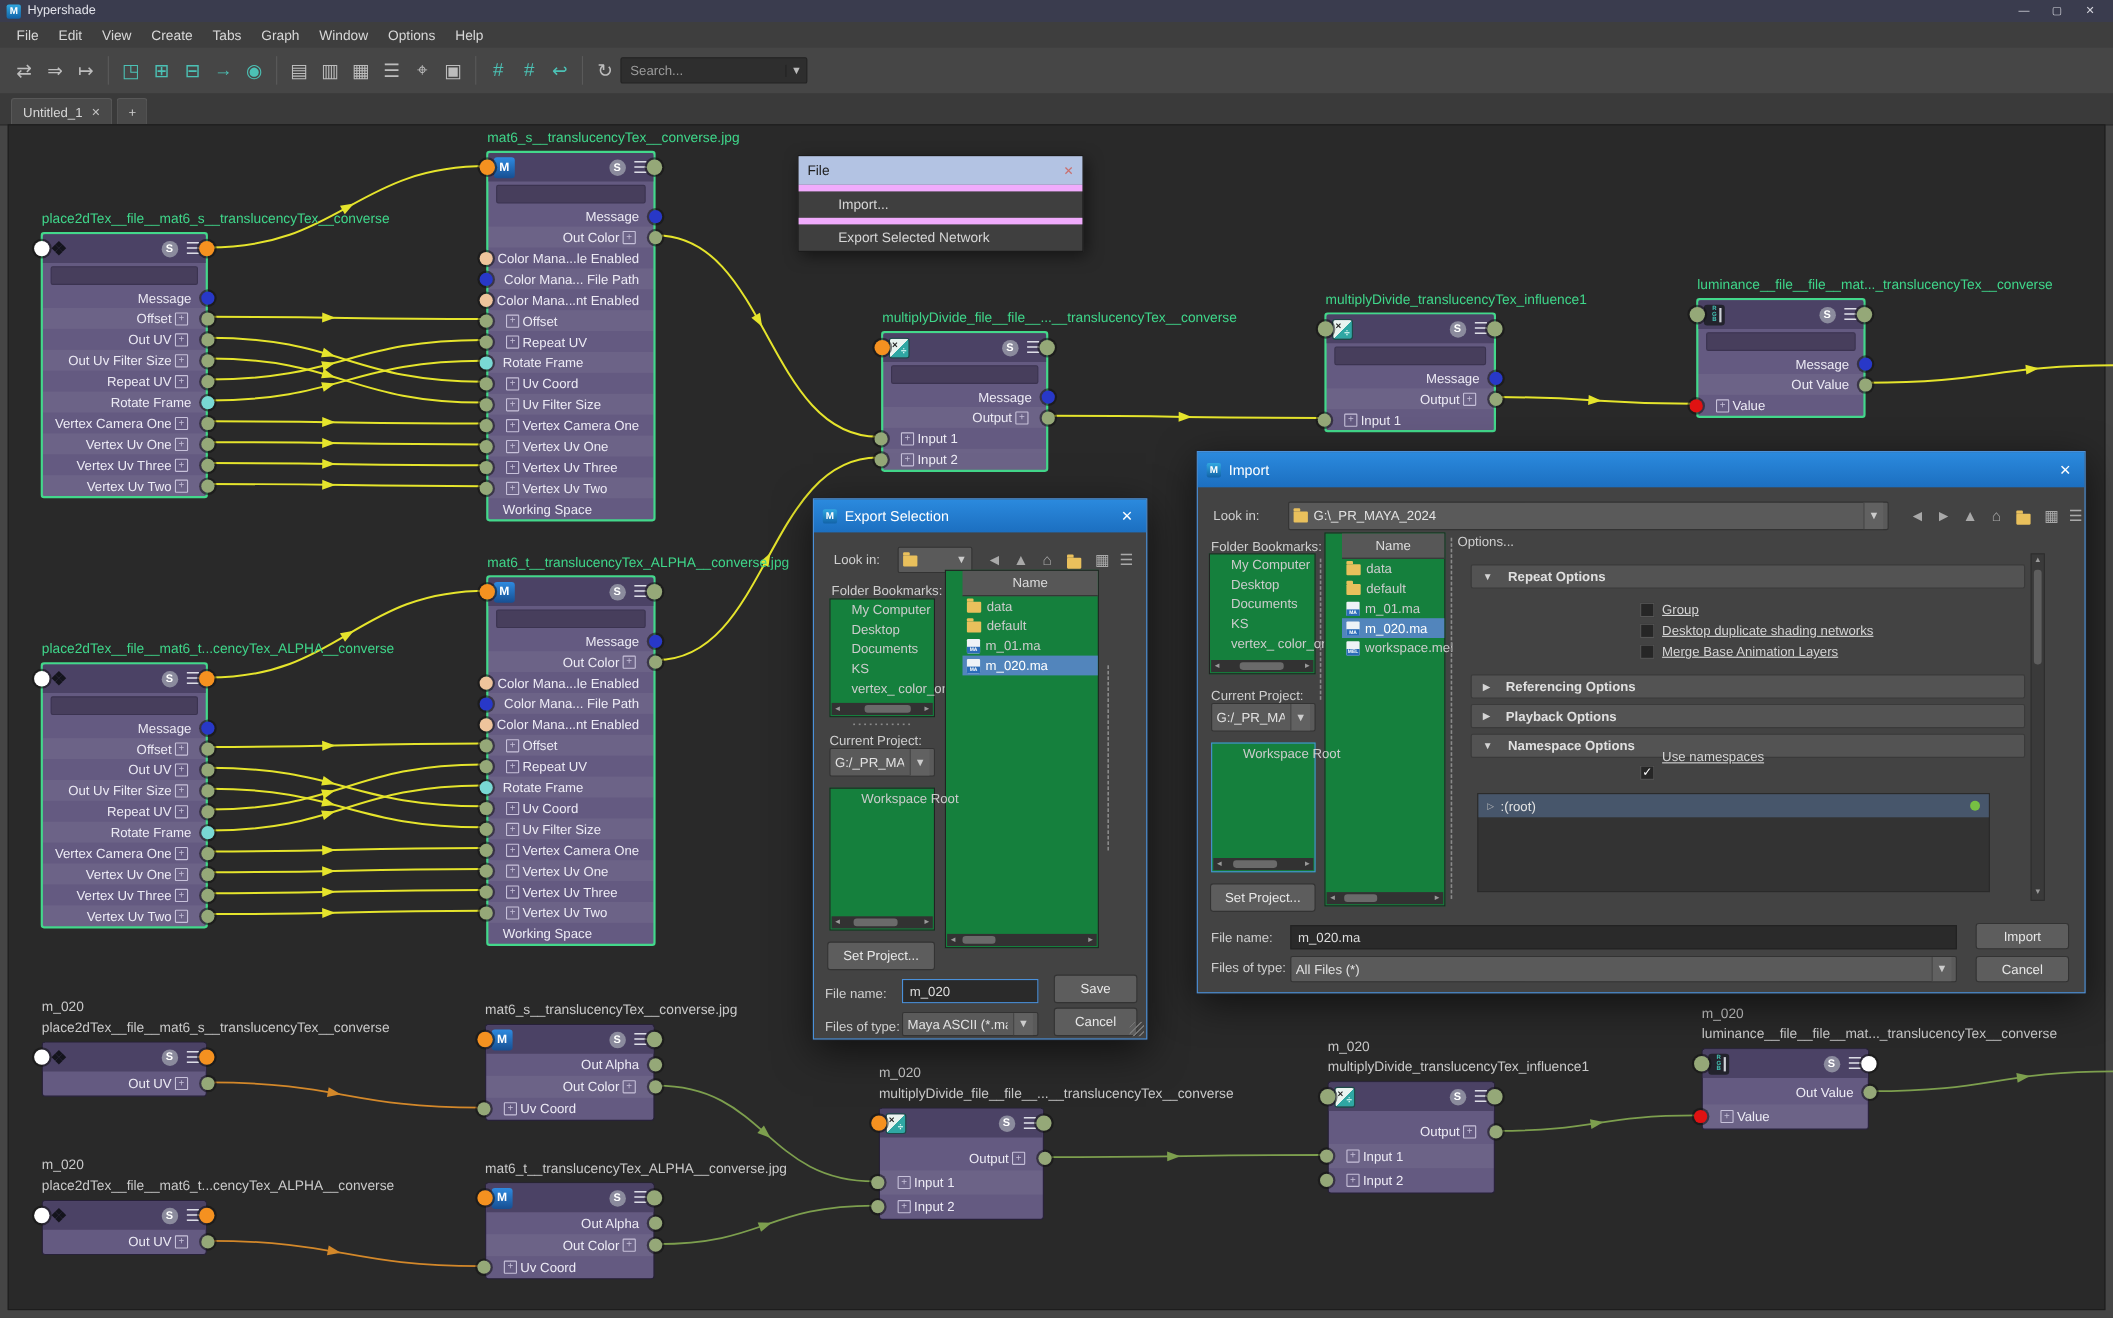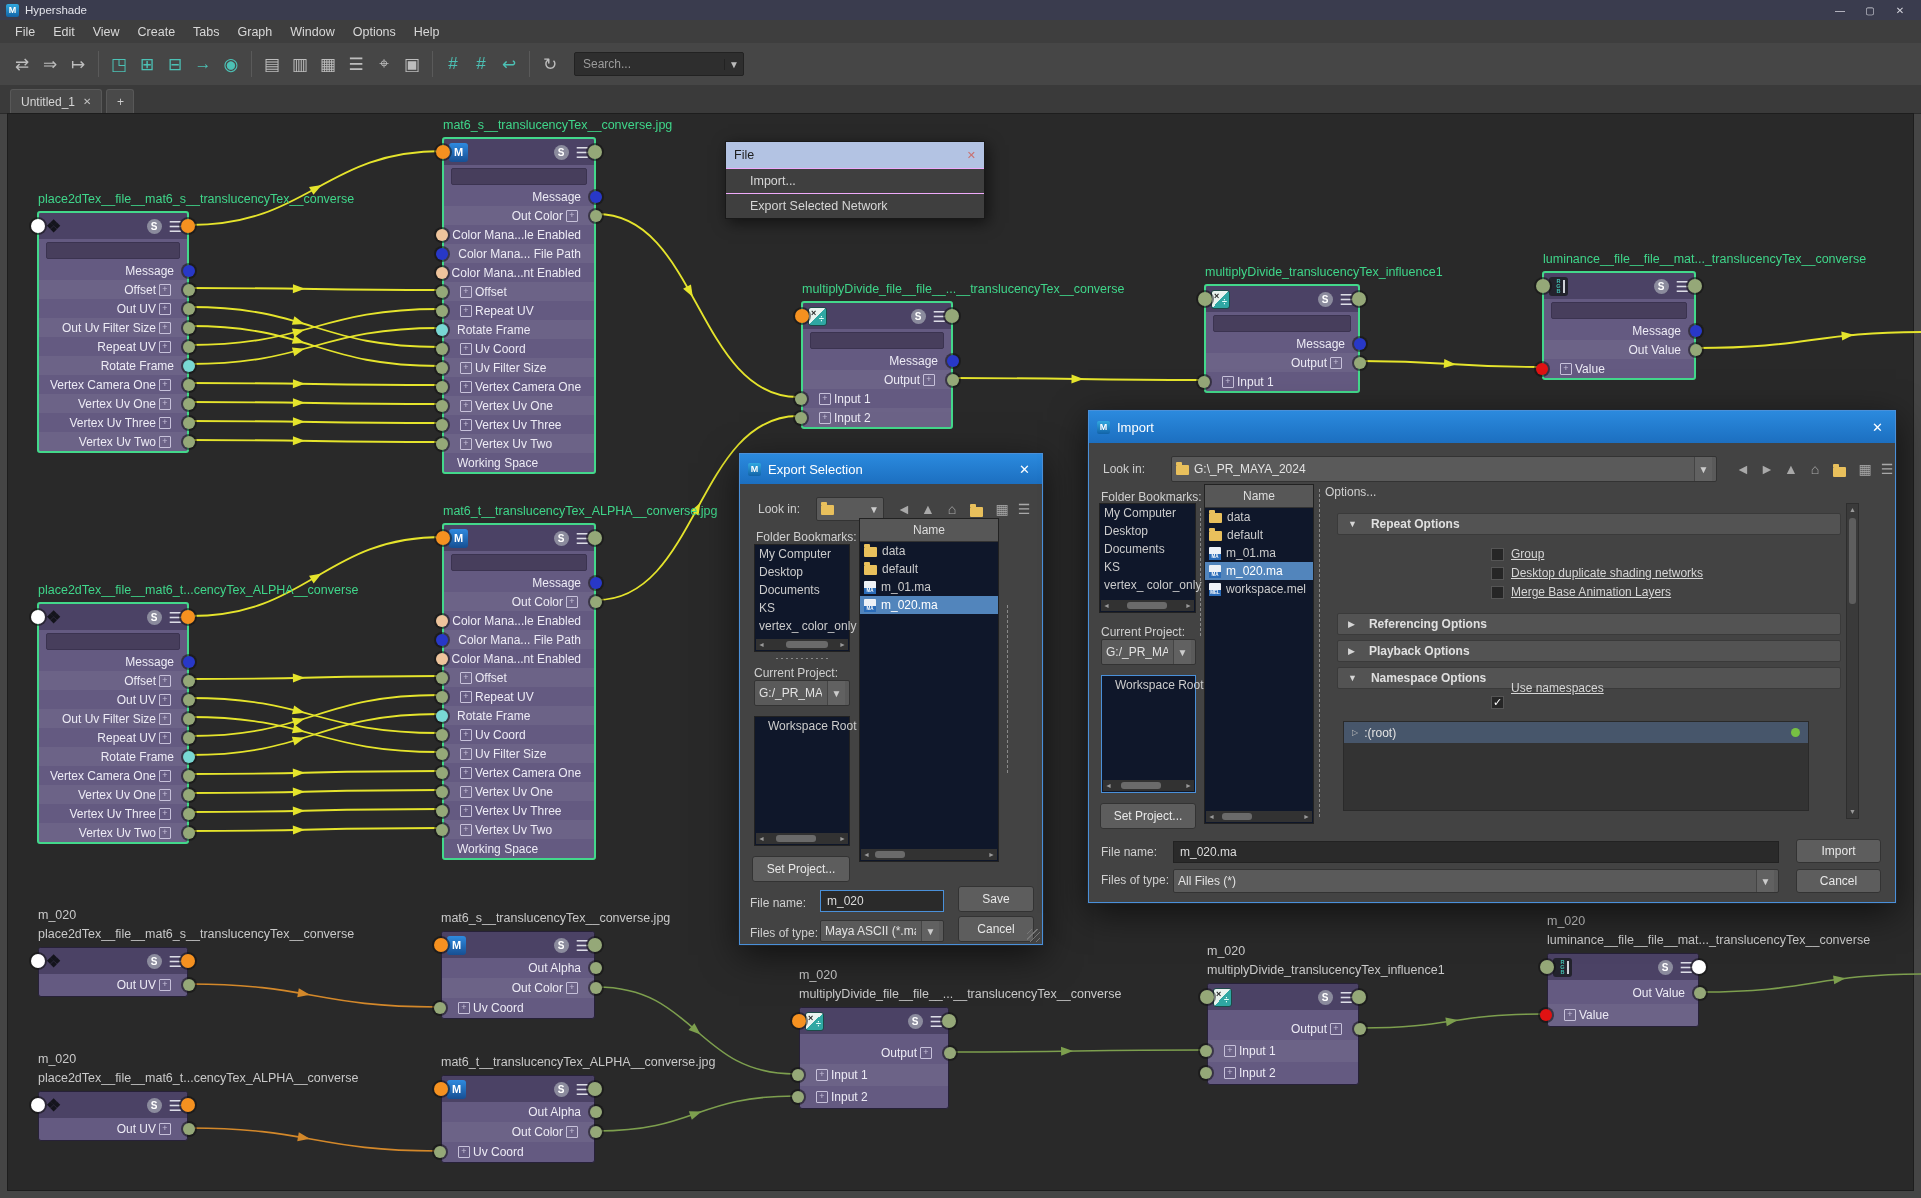--- a/index.html
+++ b/index.html
@@ -10,21 +10,21 @@
   .maya-sq{width:13px;height:13px;border-radius:2px;background:linear-gradient(#31a8e0,#1263a8);color:#fff;font-size:9px;font-weight:bold;display:flex;align-items:center;justify-content:center;flex:none;}
   #titlebar .wt{font-size:11.5px;color:#e2e3ea;}
   #wbtns{margin-left:auto;display:flex;}
   .wbtn{width:30px;height:20px;display:flex;align-items:center;justify-content:center;color:#d3d4dc;font-size:10px;}
   #menubar{position:absolute;left:0;top:20px;right:0;height:23px;background:#3e3e3e;display:flex;align-items:center;padding-left:6px;border-bottom:1px solid #333;}
   .menu-item{padding:0 9px;font-size:12.5px;color:#d8d8d8;height:100%;display:flex;align-items:center;}
   #toolbar{position:absolute;left:0;top:43px;right:0;height:42px;background:#464646;display:flex;align-items:center;padding:0 8px;border-bottom:1px solid #393939;}
   .tbi{width:26px;height:26px;margin:0 1px;display:flex;align-items:center;justify-content:center;font-size:17px;border-radius:3px;}
   .tbi.g{color:#bdbdbd}.tbi.t{color:#4cc1b5}
   .tbsep{width:1px;height:26px;background:#5a5a5a;margin:0 6px;}
-  #searchbox{margin-left:10px;width:168px;height:22px;background:#2e2e2e;border:1px solid #222;display:flex;align-items:center;border-radius:2px;}
+  #searchbox{width:168px;height:22px;background:#2e2e2e;border:1px solid #222;display:flex;align-items:center;border-radius:2px;}
   #searchbox .ph{flex:1;padding-left:8px;font-size:12px;color:#9b9b9b;}
   #searchbox .arr{width:18px;text-align:center;color:#bbb;font-size:10px;border-left:1px solid #222;}
   #tabbar{position:absolute;left:0;top:85px;right:0;height:28px;background:#3a3a3a;display:flex;align-items:flex-end;padding-left:10px;border-bottom:1px solid #2a2a2a;}
   .tab{height:23px;background:#494949;border:1px solid #585858;border-bottom:none;border-radius:3px 3px 0 0;display:flex;align-items:center;padding:0 10px;gap:8px;font-size:12px;color:#d6d6d6;}
   .tab .tx{font-size:10px;color:#c2c2c2;}
   .tab.add{width:26px;justify-content:center;margin-left:4px;padding:0;color:#cfcfcf;}
   #canvas{position:absolute;left:7px;right:7px;top:113px;bottom:7px;background:#292929;border:1px solid #1d1d1d;}
   #wire-svg{position:absolute;left:0;top:0;width:1921px;height:1198px;z-index:1;pointer-events:none;}
   
   .node-label{position:absolute;font-size:12.5px;line-height:19px;white-space:nowrap;z-index:2;}
@@ -51,29 +51,29 @@
   .ni-multdiv i{position:absolute;font-style:normal;font-size:9px;line-height:9px;}
   .ni-multdiv .x{left:2px;top:1px;color:#222;}
   .ni-multdiv .d{right:2px;bottom:1px;color:#e8fffb;}
   .ni-lum{background:#23232d;flex-direction:column;line-height:5px;position:relative;}
   .ni-lum i{font-style:normal;font-size:5.5px;color:#43c0b2;font-weight:bold;}
   .ni-lum:after{content:"";position:absolute;right:3px;top:3px;bottom:3px;width:2px;background:#cfd2d8;}
   
   .popup{position:absolute;z-index:10;background:#3f3f3f;border:1px solid #191919;box-shadow:3px 4px 14px rgba(0,0,0,.55);}
   .popup-hdr{height:26px;background:#b3c3e3;color:#1e1e1e;font-size:12.5px;display:flex;align-items:center;padding:0 8px;}
   .popup-hdr .px{margin-left:auto;color:#c9706f;font-size:11px;}
-  .popup-item{height:24px;display:flex;align-items:center;padding-left:24px;font-size:12.5px;color:#d6d6d6;border-top:1px solid #f0abfc;}
+  .popup-item{height:24px;display:flex;align-items:center;padding-left:36px;font-size:12.5px;color:#d6d6d6;border-top:6px solid #f0abfc;}
   
   .dlg{position:absolute;background:#434343;border:1px solid #4a90d9;box-shadow:0 0 0 1px #20242a,0 10px 34px rgba(0,0,0,.6);}
   .dlg-tb{height:30px;background:linear-gradient(#2b8ade,#1c6fc0);display:flex;align-items:center;padding:0 8px;gap:7px;}
   .dlg-tb .dlg-title{font-size:13px;color:#fff;}
   .dlg-tb .dlg-x{margin-left:auto;color:#fff;font-size:13px;padding:0 4px;}
   .dlg-body{position:absolute;left:0;right:0;top:30px;bottom:0;}
   .lbl{position:absolute;font-size:12px;color:#cfcfcf;white-space:nowrap;}
-  .listbox{position:absolute;background:#0f172a;border:1px solid #222;box-sizing:border-box;}
+  .listbox{position:absolute;background:#15803d;border:1px solid #222;box-sizing:border-box;padding-left:15px;}
   .listbox.focus{border:1px solid #4a90d9;}
   .lrow{height:18px;display:flex;align-items:center;padding:0 4px;font-size:12px;color:#cccccc;white-space:nowrap;gap:5px;}
   .lrow.sel{background:#5285bc;color:#fff;}
   .name-hd{height:22px;background:#575757;border-bottom:1px solid #333;display:flex;align-items:center;justify-content:center;font-size:12px;color:#ddd;}
   .fi{flex:none;display:inline-block;}
   .fi-folder{width:13px;height:10px;background:#e9c05c;border-radius:1px;position:relative;margin-top:2px;}
   .fi-folder:before{content:"";position:absolute;left:0;top:-3px;width:6px;height:3px;background:#e9c05c;border-radius:1px 1px 0 0;}
   .fi-ma,.fi-mel{width:12px;height:13px;background:#eef2f7;border-radius:1px;position:relative;}
   .fi-ma:after,.fi-mel:after{position:absolute;left:0;right:0;bottom:0;height:6px;background:#2b6cb8;color:#fff;font-size:4.5px;font-weight:bold;text-align:center;line-height:6px;}
   .fi-ma:after{content:"MA";}

